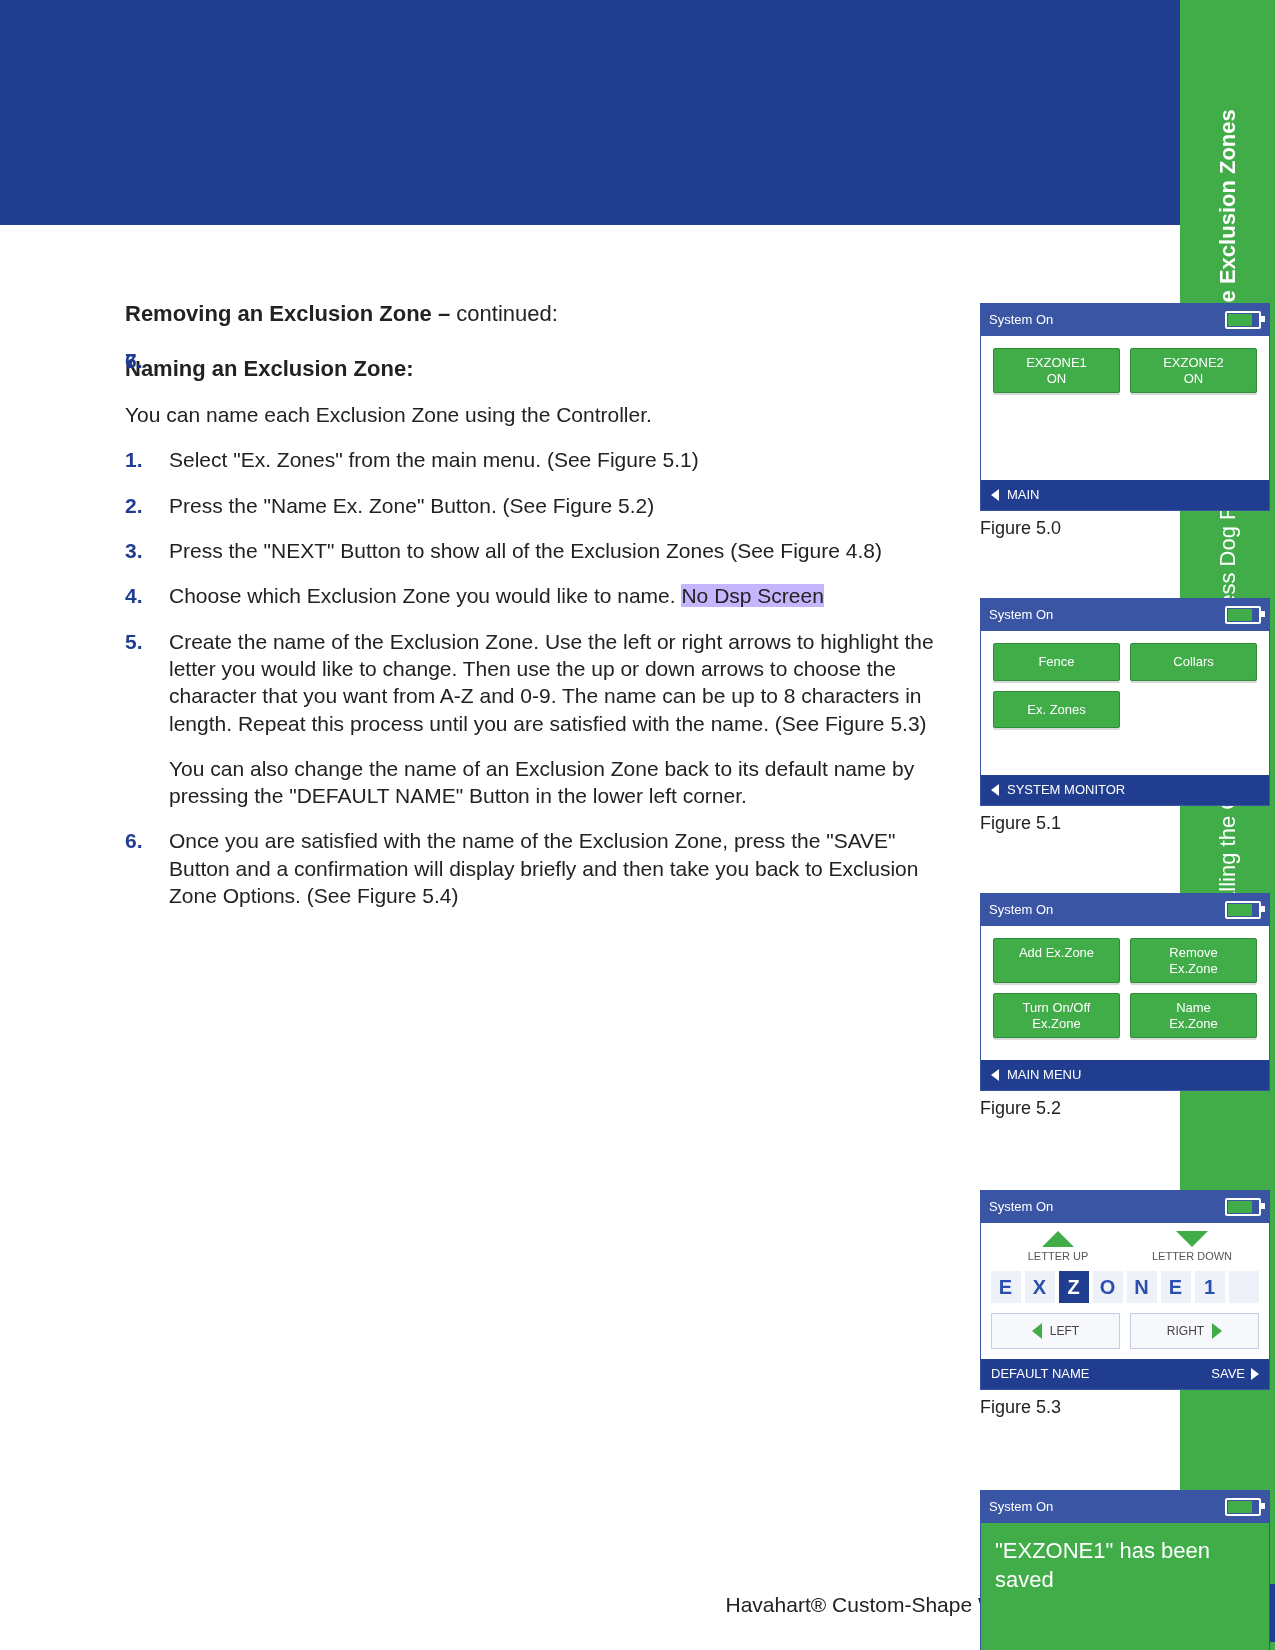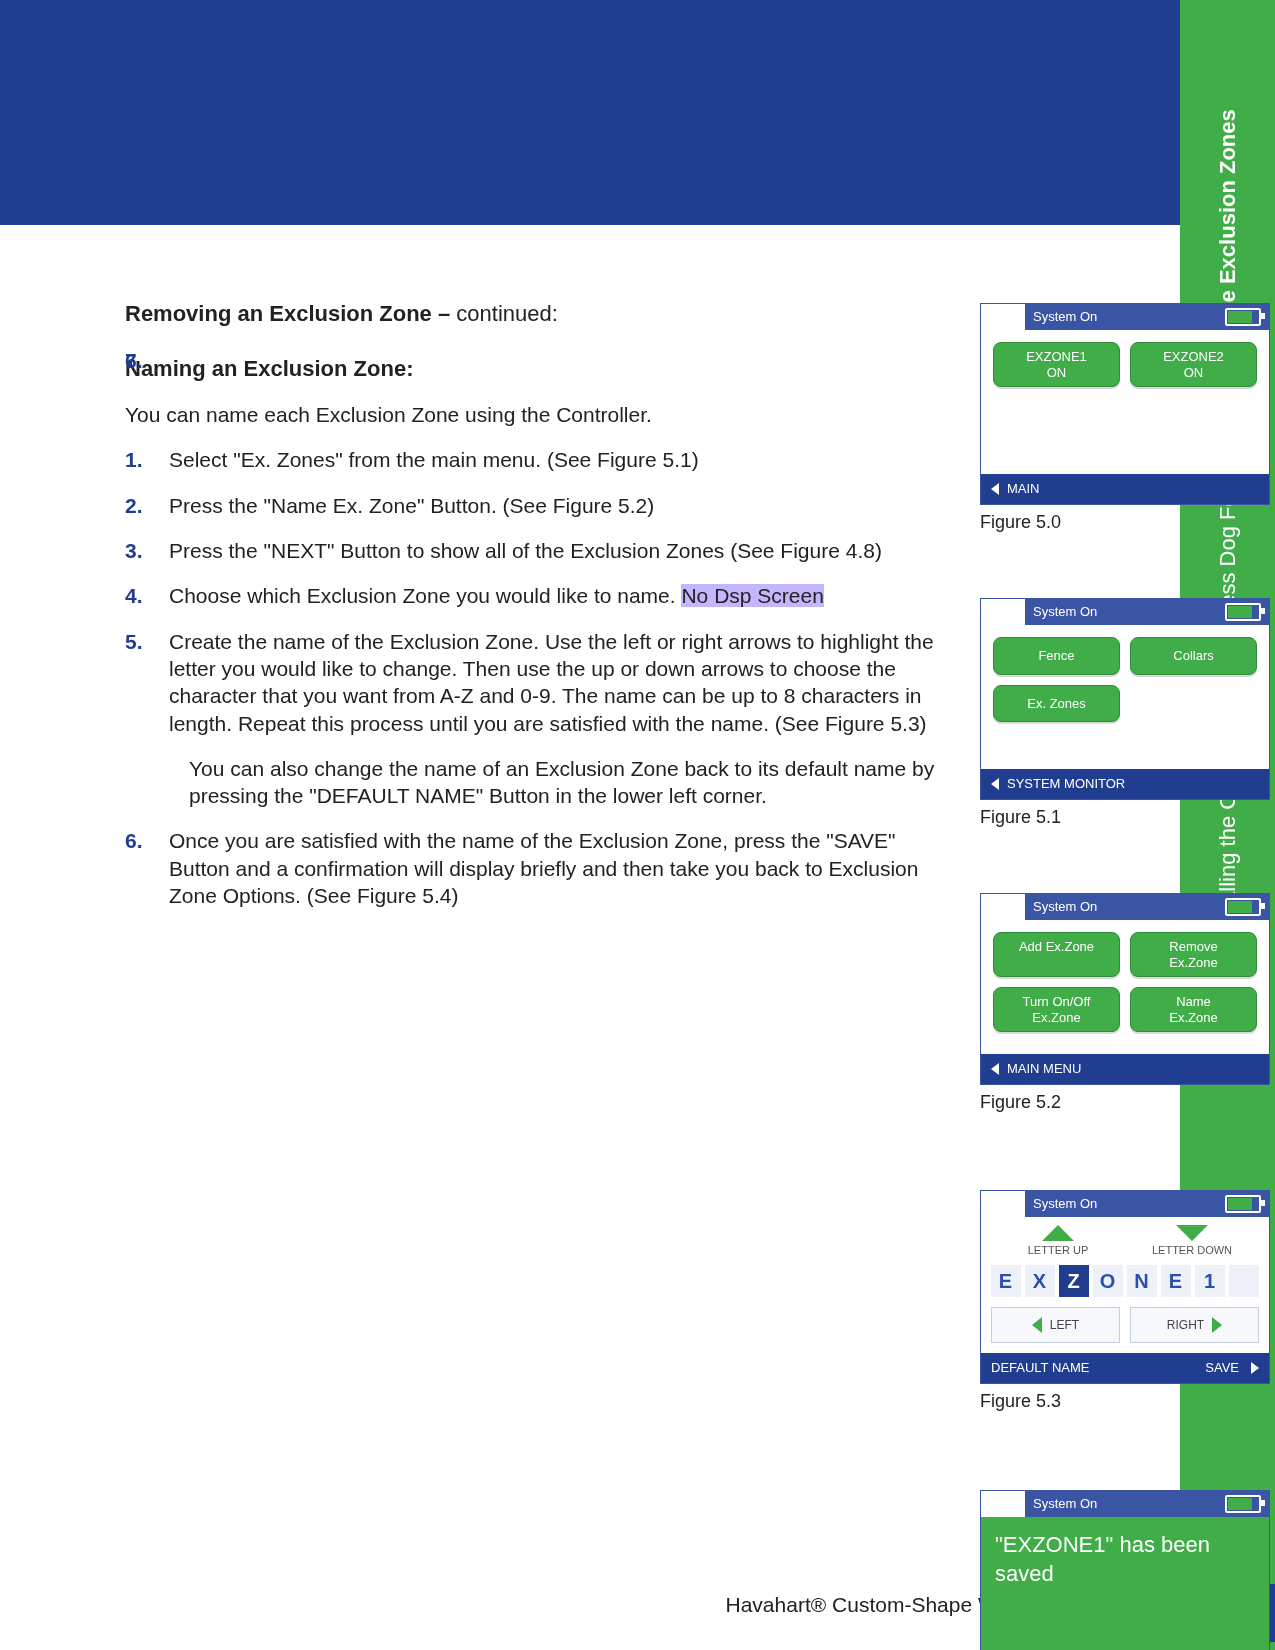--- a/index.html
+++ b/index.html
@@ -56,36 +56,36 @@
   .hl{ background:#c4b5fd; }
 
   
   .figcol{ position:absolute; left:980px; width:290px; }
   .fig-cap{ font-size:18px; margin-top:6px; color:#222;}
   .screen{
     width:290px; background:#fff; border:1px solid #3b55a5;
     box-sizing:border-box; position:relative; font-size:14px;
   }
   .statusbar{
-    height:26px; background:#3b55a5; color:#fff; display:flex;
-    align-items:center; justify-content:space-between; padding:0 8px;margin-left:44px;
+    height:32px; background:#3b55a5; color:#fff; display:flex;
+    align-items:center; justify-content:space-between; padding:0 8px;
   }
   .status-left{font-size:13px;}
   .batt{
     width:32px; height:14px; border:2px solid #fff; border-radius:2px;
     position:relative; background:transparent;
   }
   .batt::after{content:""; position:absolute; right:-6px; top:3px; width:4px; height:6px; background:#fff;}
   .batt .fill{ position:absolute; left:1px; top:1px; bottom:1px; width:75%; background:#41ad49;}
   .screen-body{ padding:12px; min-height:100px; display:flex; flex-wrap:wrap; gap:10px; align-content:flex-start;}
   .tile{
     flex:0 0 calc(50% - 5px);
     background:#41ad49; border:1px solid #2e8c3a; box-sizing:border-box;
     color:#fff; text-align:center; font-size:13px;
-    padding:6px 2px; border-radius:8px; line-height:1.2;
+    padding:6px 2px; border-radius:2px; line-height:1.2;
     box-shadow:0 2px 0 rgba(0,0,0,.15);
   }
   .tile.small{ padding:10px 2px; font-size:13px;}
   .btbar{
     height:30px; background:#213d8f; color:#fff; display:flex;
     align-items:center; padding:0 10px; font-size:13px;
   }
   .btbar .tri-l{
     width:0;height:0;border-top:6px solid transparent;border-bottom:6px solid transparent;
     border-right:8px solid #fff; margin-right:8px;
@@ -172,21 +172,21 @@
       <span class="num">3.</span>
       <span>Press the "NEXT" Button to show all of the Exclusion Zones (See Figure 4.8)</span>
     </li>
     <li>
       <span class="num">4.</span>
       <span>Choose which Exclusion Zone you would like to name. </span><span class="hl">No Dsp Screen</span>
     </li>
     <li>
       <span class="num">5.</span>
       <span>Create the name of the Exclusion Zone. Use the left or right arrows to highlight the letter you would like to change. Then use the up or down arrows to choose the character that you want from A-Z and 0-9. The name can be up to 8 characters in length. Repeat this process until you are satisfied with the name. (See Figure 5.3)</span>
-      <p style="margin-top:18px;margin-left:20px;">You can also change the name of an Exclusion Zone back to its default name by pressing the "DEFAULT NAME" Button in the lower left corner.</p>
+      <p style="margin-top:18px;">You can also change the name of an Exclusion Zone back to its default name by pressing the "DEFAULT NAME" Button in the lower left corner.</p>
     </li>
     <li>
       <span class="num">6.</span>
       <span>Once you are satisfied with the name of the Exclusion Zone, press the "SAVE" Button and a confirmation will display briefly and then take you back to Exclusion Zone Options. (See Figure 5.4)</span>
     </li>
   </ol>
 </div>
 
 <div class="figcol" style="top:303px;">
   <div class="screen">
@@ -290,21 +290,21 @@
         </div>
         <div class="lr-btn">
           <span>RIGHT</span>
           <span class="tri-right-sm"></span>
         </div>
       </div>
     </div>
     <div class="btbar" style="justify-content:space-between;">
       <span>DEFAULT NAME</span>
       <span class="sp"></span>
-      <span style="display:flex;align-items:center;gap:6px;">
+      <span style="display:flex;align-items:center;">
         <span>SAVE</span>
         <span class="tri-r"></span>
       </span>
     </div>
   </div>
   <div class="fig-cap">Figure 5.3</div>
 </div>
 
 <div class="figcol" style="top:1490px;">
   <div class="screen">

